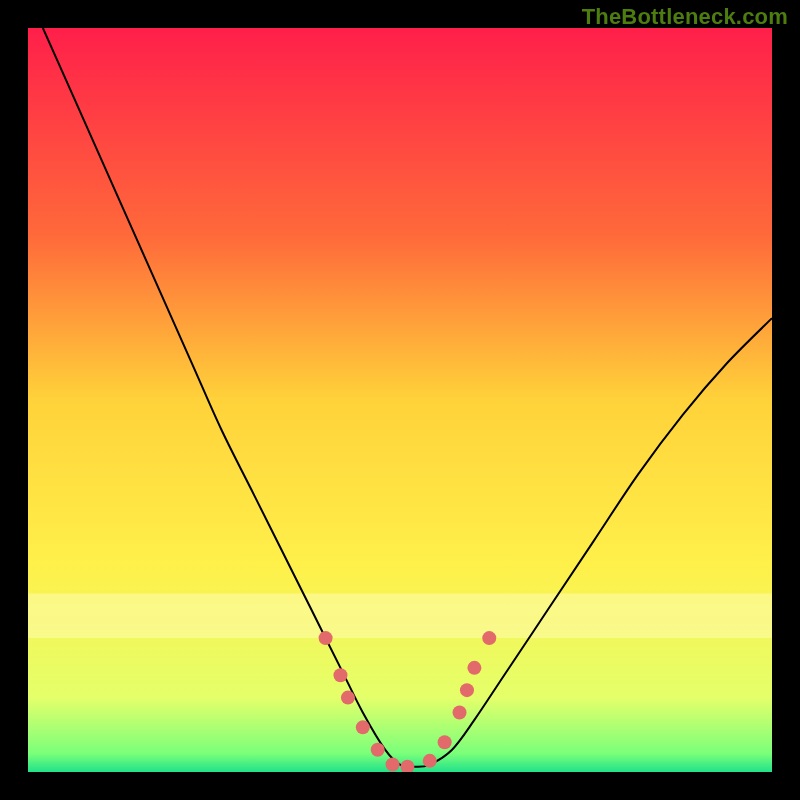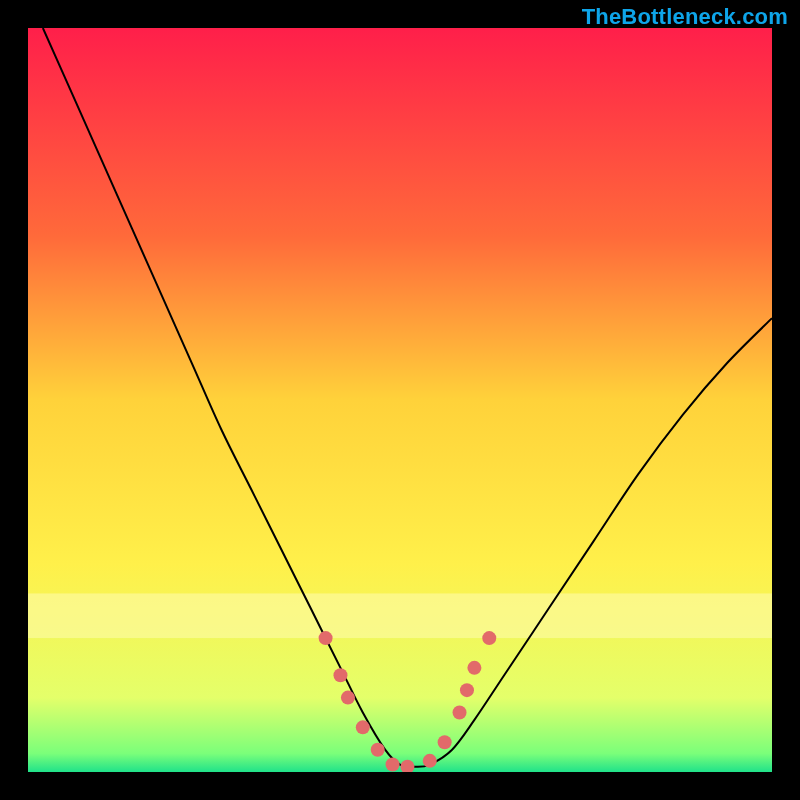--- a/index.html
+++ b/index.html
@@ -25,21 +25,21 @@
     width: 744px;
     height: 744px;
   }
   .watermark {
     position: absolute;
     top: 4px;
     right: 12px;
     font-family: Arial, Helvetica, sans-serif;
     font-size: 22px;
     font-weight: bold;
-    color: #0ea5e9;
+    color: #4d7c0f;
     letter-spacing: 0.2px;
   }
 </style>
 </head>
 <body>
 
 <div class="frame">
   <svg class="plot" viewBox="0 0 744 744" preserveAspectRatio="none">
     <defs>
       <linearGradient id="bg-grad" x1="0" y1="0" x2="0" y2="1">

